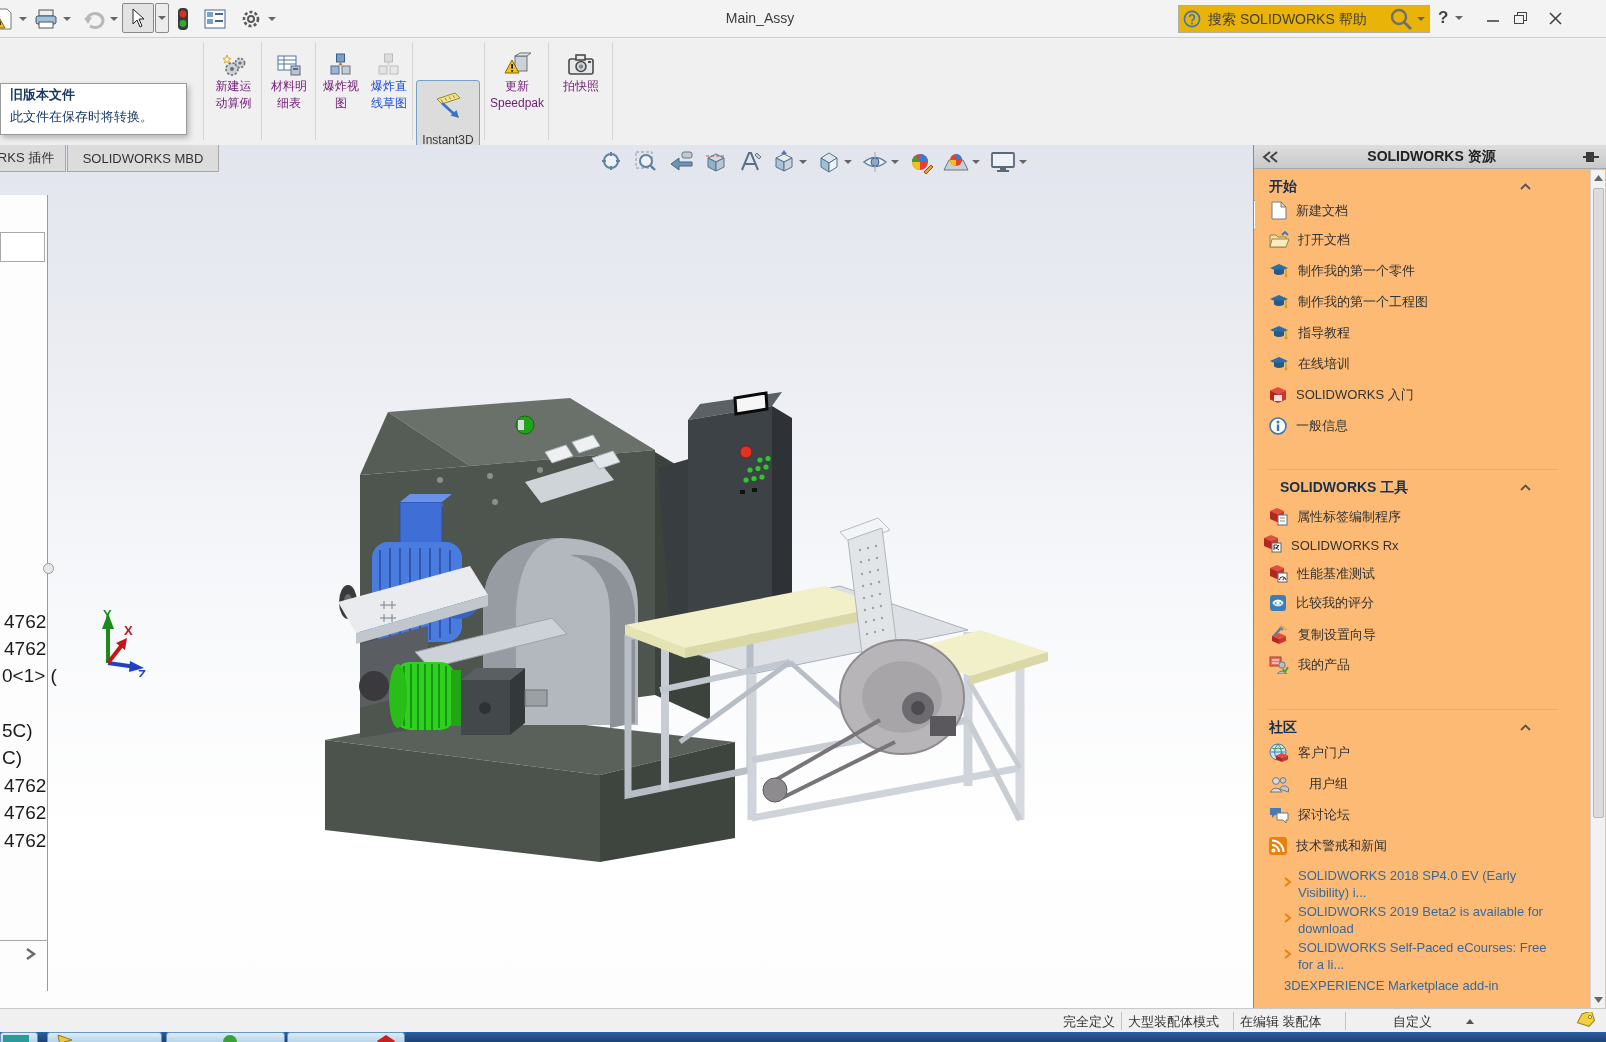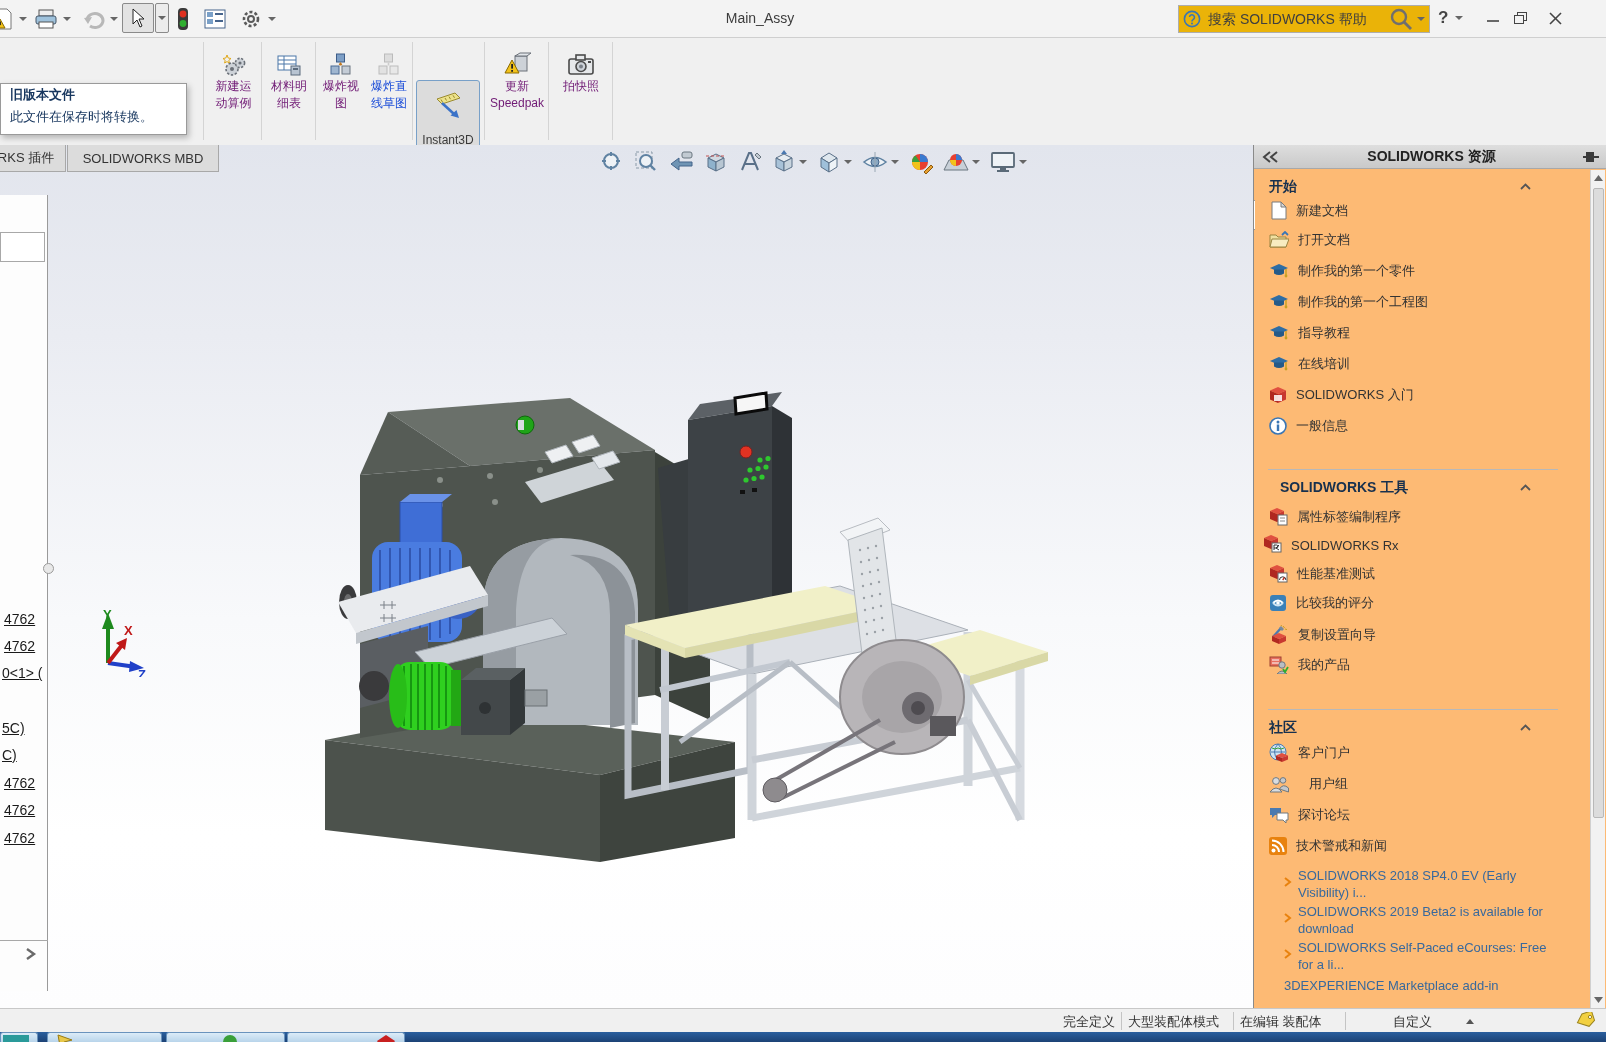--- a/index.html
+++ b/index.html
@@ -27,21 +27,21 @@
   .tooltip .tt-title{font-size:13px;font-weight:bold;color:#17365e;}
   .tooltip .tt-body{font-size:13px;color:#17365e;margin-top:4px;}
   .instant3d{left:416px;top:42px;width:64px;height:95px;background:#dcdcdc;border:1px solid #78a0c8;border-radius:3px;display:flex;flex-direction:column;align-items:center;padding-top:10px;}
   .instant3d .lbl{font-size:12px;color:#3a3a3a;margin-top:14px;}
   
   .cmdtab{top:145px;height:27px;background:#dcdcdc;border:1px solid #a8a8a8;border-top:none;display:flex;align-items:center;justify-content:center;font-size:13px;color:#333;}
   
   .viewport{left:0;top:145px;width:1253px;height:863px;background:linear-gradient(180deg,#e2e5ed 0%,#eaecf2 22%,#f8f9fb 55%,#ffffff 80%,#fdfdfe 100%);overflow:hidden;}
   .hud{display:flex;align-items:center;gap:10px;}
   .tree-strip{left:0;top:50px;width:48px;height:796px;background:#fdfdfd;border-right:1px solid #9a9a9a;}
-  .tree-frag{font-size:14px;color:#1a1a1a;white-space:nowrap;text-decoration:underline;}
+  .tree-frag{font-size:19px;color:#1a1a1a;white-space:nowrap;}
   .statusbar{left:0;top:1008px;width:1606px;height:24px;background:#f0f0f0;border-top:1px solid #c8c8c8;font-size:13px;color:#333;}
   .st-sep{top:3px;width:1px;height:18px;background:#c4c4c4;}
   
   .taskpane{left:1253px;top:145px;width:353px;height:863px;background:#fdba74;border-left:1px solid #8a8a8a;overflow:hidden;padding-left:44px;}
   .tp-title{left:0;top:0;width:353px;height:24px;background:linear-gradient(#dedede,#c9c9c9);border-bottom:1px solid #a8a8a8;display:flex;align-items:center;}
   .tp-title .t{flex:1;text-align:center;font-size:14px;font-weight:bold;color:#222;}
   .tp-sec-title{font-size:14px;font-weight:bold;color:#17304e;}
   .tp-item{display:flex;align-items:center;gap:9px;font-size:13px;color:#333;white-space:nowrap;}
   .tp-news{font-size:13px;color:#39699c;line-height:17px;}
   .chev{width:11px;height:7px;}

